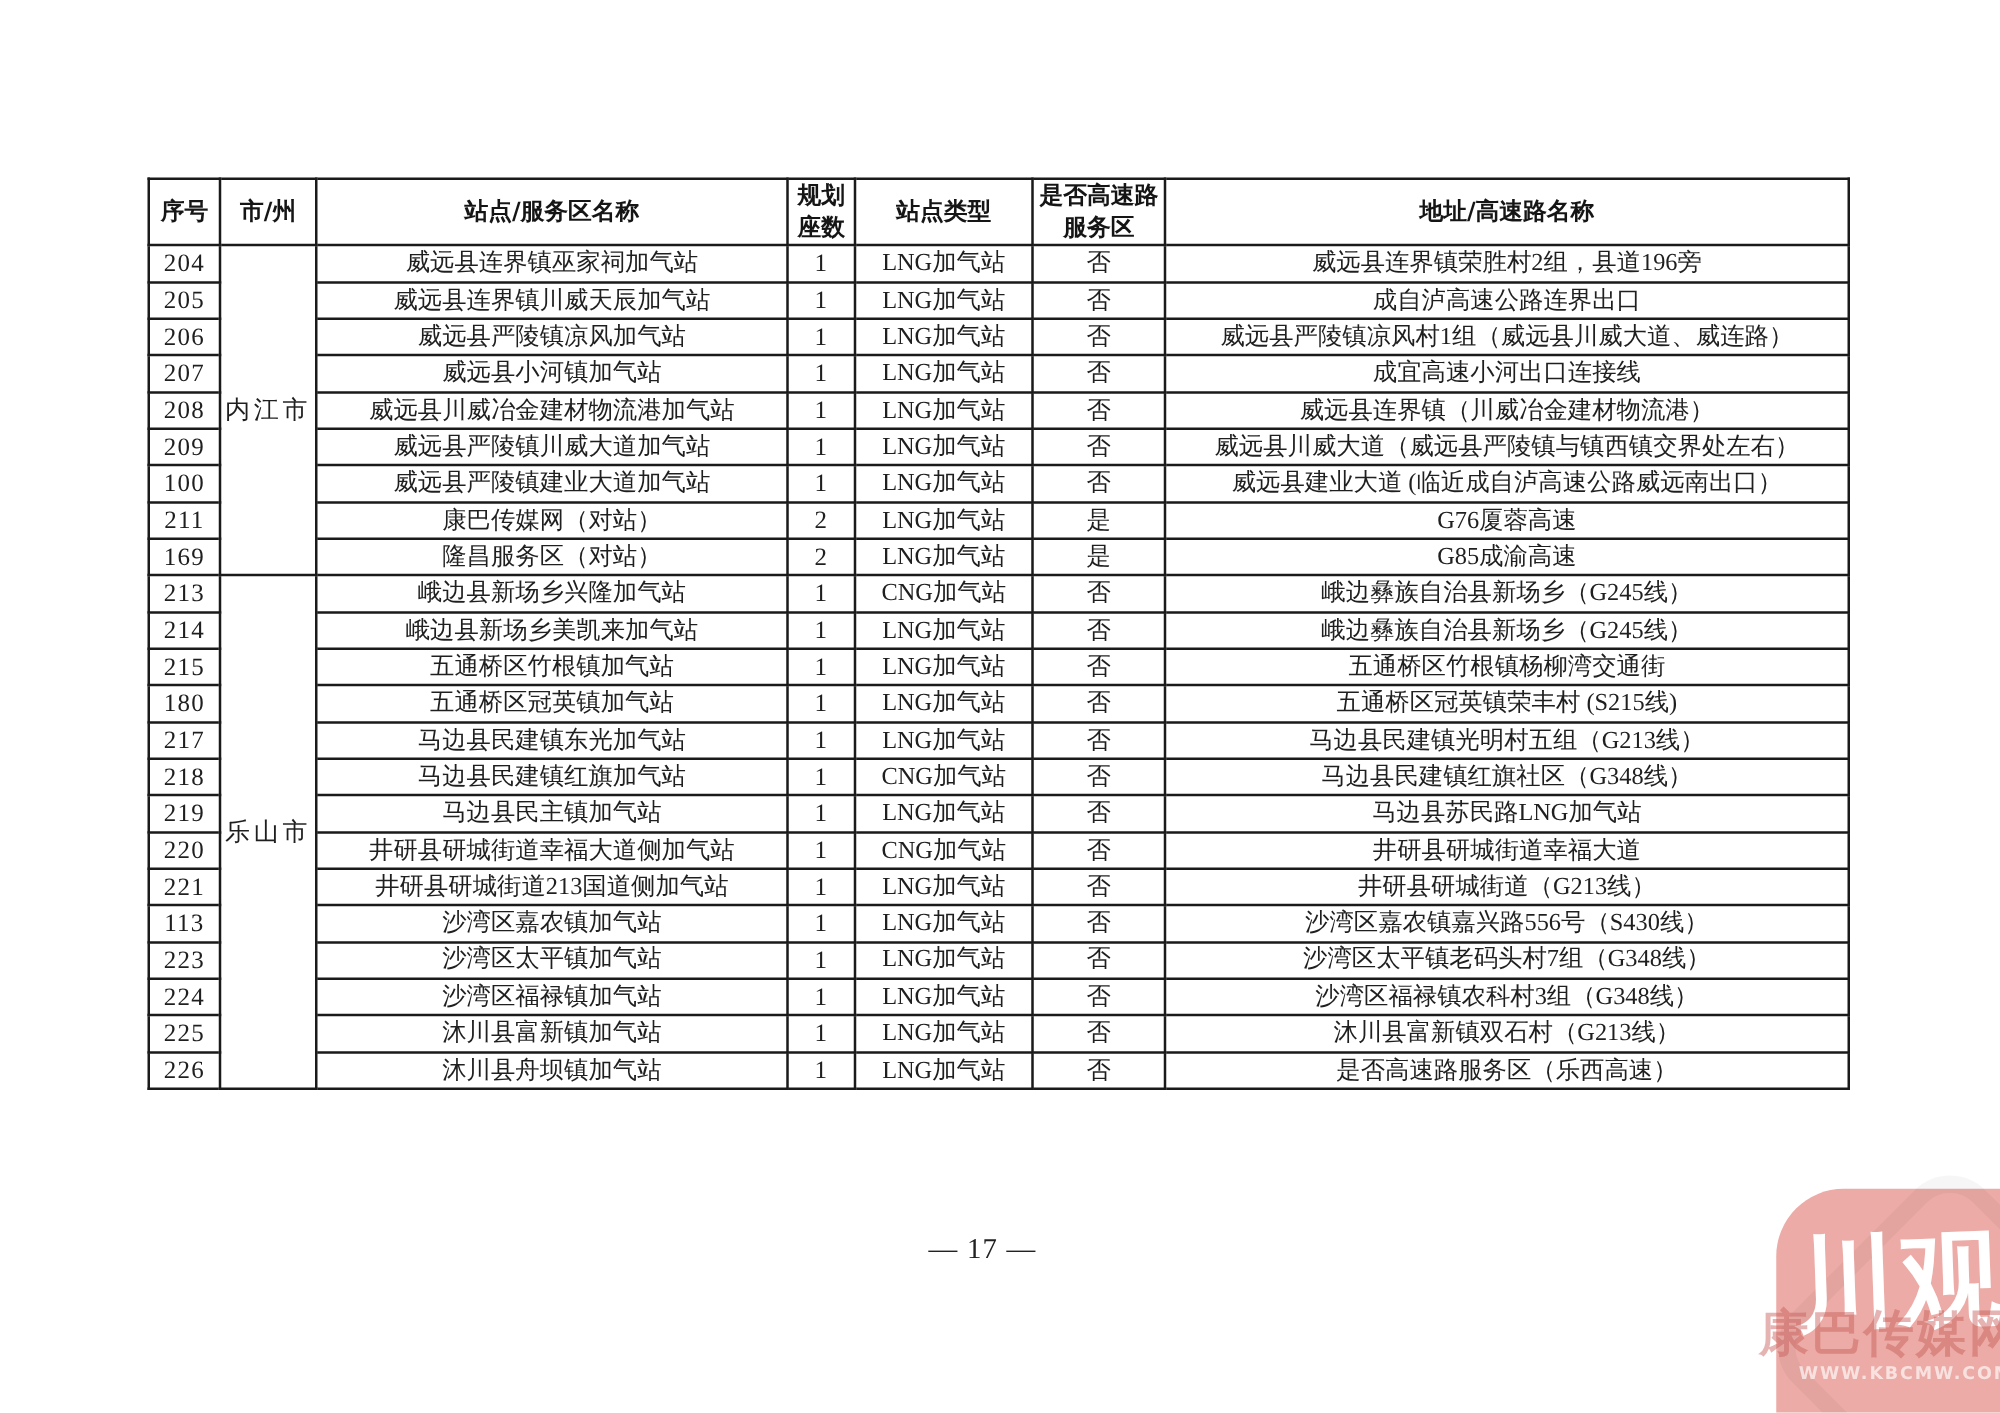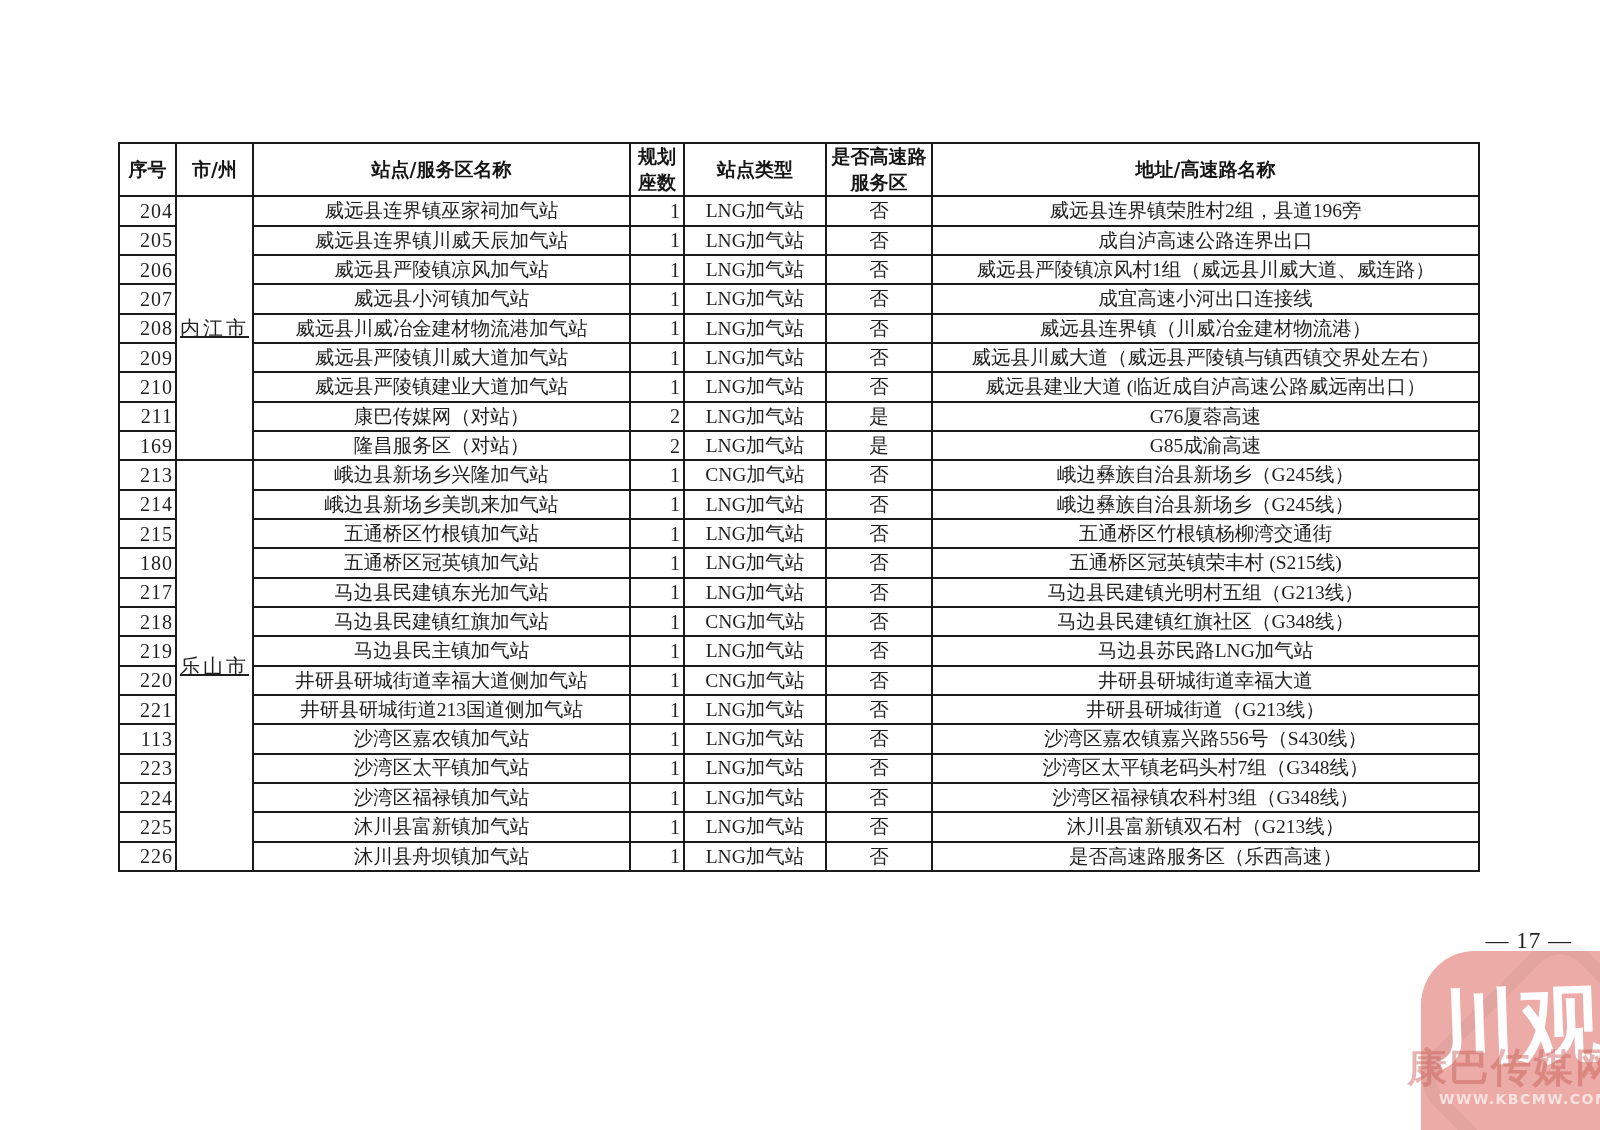--- a/index.html
+++ b/index.html
@@ -50,26 +50,26 @@
     background:#ffffff;
   }
   .station-table th{
     font-family:"DejaVu Sans","Liberation Sans",sans-serif;
     font-weight:bold;font-size:19px;line-height:1.35;
     height:48px;color:#151515;
   }
   .station-table td{
     font-size:19.5px;line-height:1.2;color:#1f1f1f;
   }
-  .station-table td.num{font-size:20px;letter-spacing:1px;text-align:right;}
-  .station-table td.city{font-size:20px;letter-spacing:3px;text-decoration:underline;}
+  .station-table td.num{font-size:20px;letter-spacing:1px;}
+  .station-table td.city{font-size:20px;letter-spacing:3px;}
   
   .page-number{
-    position:absolute;left:0;top:928px;width:1572px;
-    text-align:right;font-size:23px;color:#222;z-index:1;
+    position:absolute;left:0;top:986px;width:1572px;
+    text-align:center;font-size:23px;color:#222;z-index:1;
     letter-spacing:1px;
   }
 </style>
 </head>
 <body>
 
 <div class="watermark" style="background: rgb(236, 171, 166);">
   <div class="wm-pattern"></div>
   <div class="wm-brand">川观</div>
   <div class="wm-overlay">康巴传媒网</div>
@@ -141,21 +141,21 @@
       </tr>
       <tr>
         <td class="num">209</td>
         <td>威远县严陵镇川威大道加气站</td>
         <td class="num">1</td>
         <td>LNG加气站</td>
         <td>否</td>
         <td>威远县川威大道（威远县严陵镇与镇西镇交界处左右）</td>
       </tr>
       <tr>
-        <td class="num">210</td>
+        <td class="num">100</td>
         <td>威远县严陵镇建业大道加气站</td>
         <td class="num">1</td>
         <td>LNG加气站</td>
         <td>否</td>
         <td>威远县建业大道 (临近成自泸高速公路威远南出口）</td>
       </tr>
       <tr>
         <td class="num">211</td>
         <td>康巴传媒网（对站）</td>
         <td class="num">2</td>

